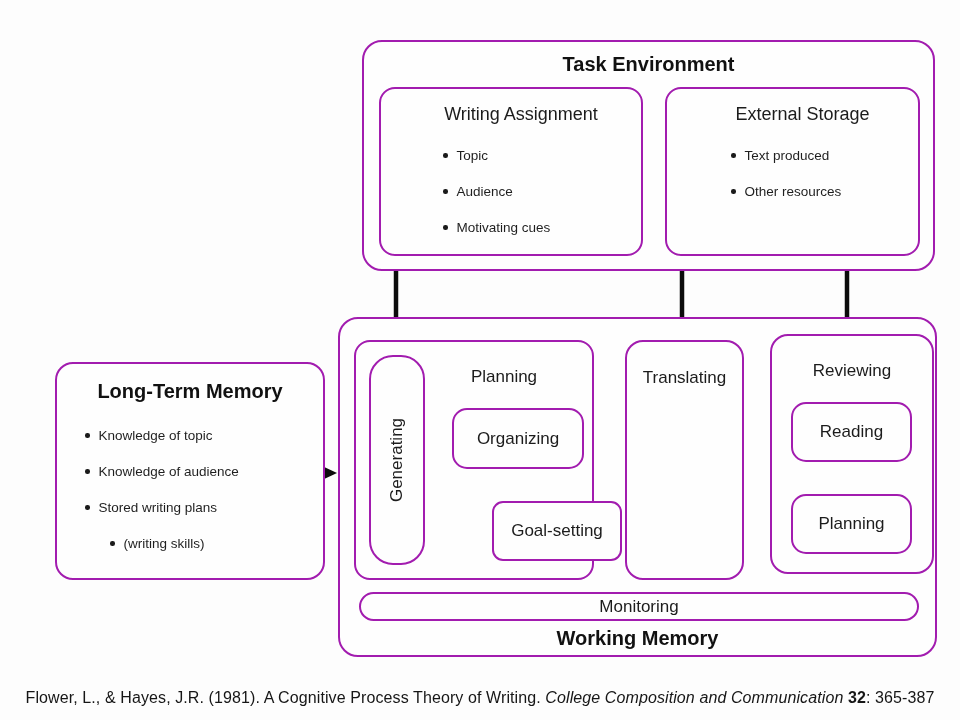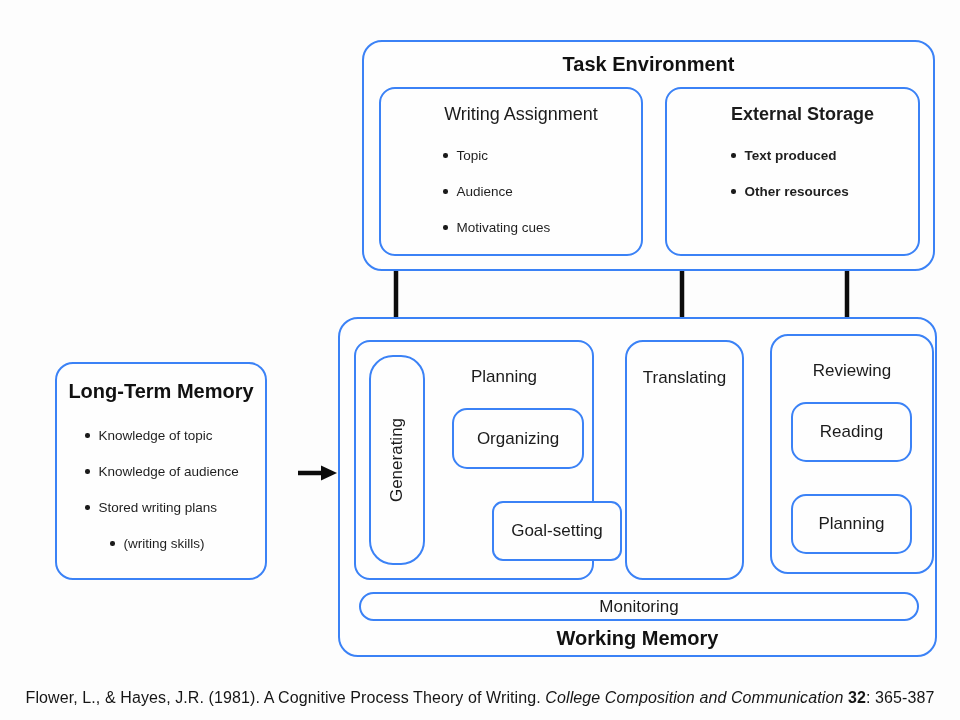--- a/index.html
+++ b/index.html
@@ -2,21 +2,21 @@
 <html><head>
 <meta charset="utf-8">
 <style>
   html,body{margin:0;padding:0;background:#e9e9e9;}
   .stage{
     position:relative;width:960px;height:720px;background:#fdfdfd;
     font-family:"Liberation Sans","DejaVu Sans",sans-serif;color:#111;
     overflow:hidden;
   }
   .box{
-    position:absolute;background:#fefefe;border:2px solid #3b82f6;
+    position:absolute;background:#fefefe;border:2px solid #a21caf;
     box-sizing:border-box;
   }
   .outer{border-width:2.5px;}
   .title-bold{
     position:absolute;left:0;right:0;text-align:center;
     font-weight:bold;font-size:20px;line-height:22px;
   }
   .title-reg{
     position:absolute;left:0;right:0;text-align:center;
     font-size:18px;line-height:20px;color:#1c1c1c;padding-left:20px;
@@ -115,36 +115,36 @@
           <span class="dot"></span>
           <span>Audience</span>
         </div>
         <div class="bullet-row">
           <span class="dot"></span>
           <span>Motivating cues</span>
         </div>
       </div>
     </div>
 
-    <div class="box" style="left:301px;top:45px;width:255px;height:169px;border-radius:16px;font-weight:bold;">
+    <div class="box" style="left:301px;top:45px;width:255px;height:169px;border-radius:16px;">
       <div class="title-reg" style="top:15px;">External Storage</div>
       <div class="bullets" style="left:64px;top:59px;">
         <div class="bullet-row">
           <span class="dot"></span>
           <span>Text produced</span>
         </div>
         <div class="bullet-row">
           <span class="dot"></span>
           <span>Other resources</span>
         </div>
       </div>
     </div>
   </div>
 
-  <div class="box outer" style="left:55px;top:362px;width:212px;height:218px;border-radius:18px;">
+  <div class="box outer" style="left:55px;top:362px;width:270px;height:218px;border-radius:18px;">
     <div class="title-bold" style="top:16px;">Long-Term Memory</div>
     <div class="bullets" style="left:28px;top:64px;">
       <div class="bullet-row">
         <span class="dot"></span>
         <span>Knowledge of topic</span>
       </div>
       <div class="bullet-row">
         <span class="dot"></span>
         <span>Knowledge of audience</span>
       </div>

